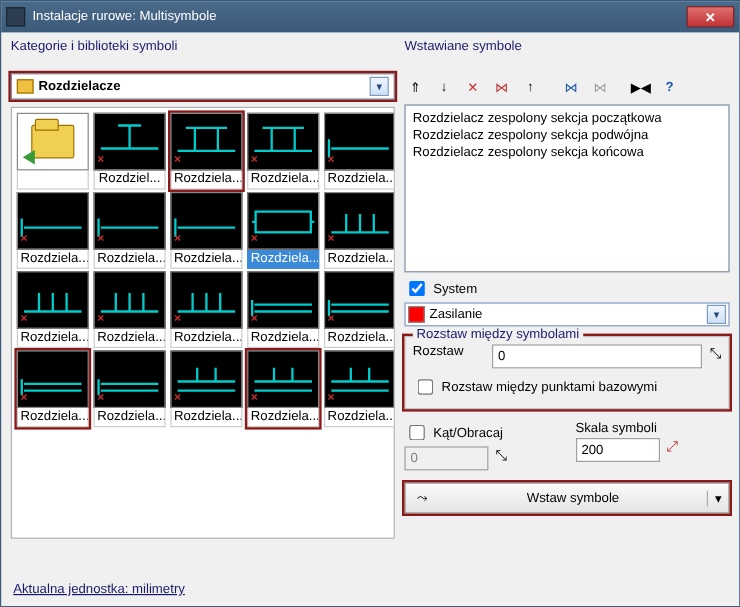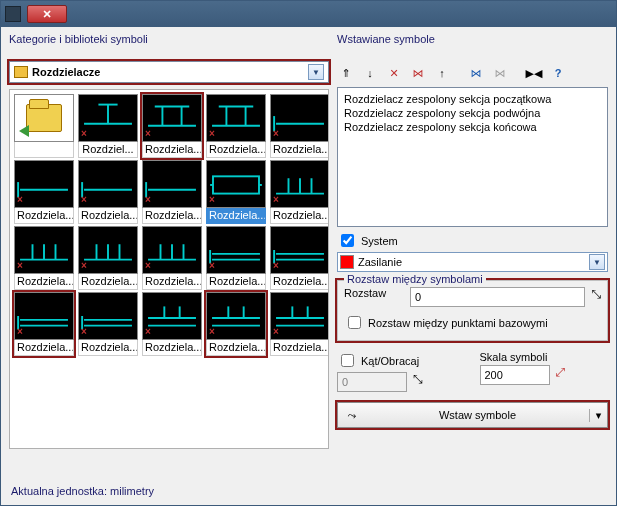--- a/index.html
+++ b/index.html
@@ -42,30 +42,31 @@
 .group .legend { position:absolute; top:-8px; left:6px; background:#f0f0f0; padding:0 3px; color:#1a1a6a; }
 .field-row { display:flex; align-items:flex-start; gap:6px; }
 .txtin { height:20px; border:1px solid #a0a0a0; padding:0 4px; background:#fff; }
 .txtin.dis { background:#f0f0f0; color:#808080; }
 .pair { display:flex; gap:14px; margin-top:10px; }
 .pair .col { flex:1; display:flex; flex-direction:column; gap:2px; }
 .insert-btn { margin-top:10px; height:26px; border:1px solid #8a8a8a; background:linear-gradient(#fafafa,#e4e4e4); display:flex; align-items:center; width:100%; }
 .insert-btn .lic { width:28px; text-align:center; }
 .insert-btn .lbl { flex:1; text-align:center; }
 .insert-btn .drop { width:18px; border-left:1px solid #aaa; text-align:center; }
-.footer { padding:4px 10px 8px 10px; color:#1a1a6a; }
+.footer { padding:4px 10px 8px 10px; color:#1a1a6a;text-decoration:underline; }
 .cursor-ic { font-family:monospace; font-size:12px; color:#000; }
 svg.sym { width:100%; height:100%; }
 </style>
 </head>
 <body>
 
 <div class="window">
   <div class="titlebar">
     <div class="icon"></div>
+    <div class="title">Instalacje rurowe: Multisymbole</div>
     <div class="close">✕</div>
   </div>
 
   <div class="content">
 
     <div class="left">
       <div class="label">Kategorie i biblioteki symboli</div>
       <div class="combo hl-red">
         <div class="folder"></div>
         <div class="text">Rozdzielacze</div>

